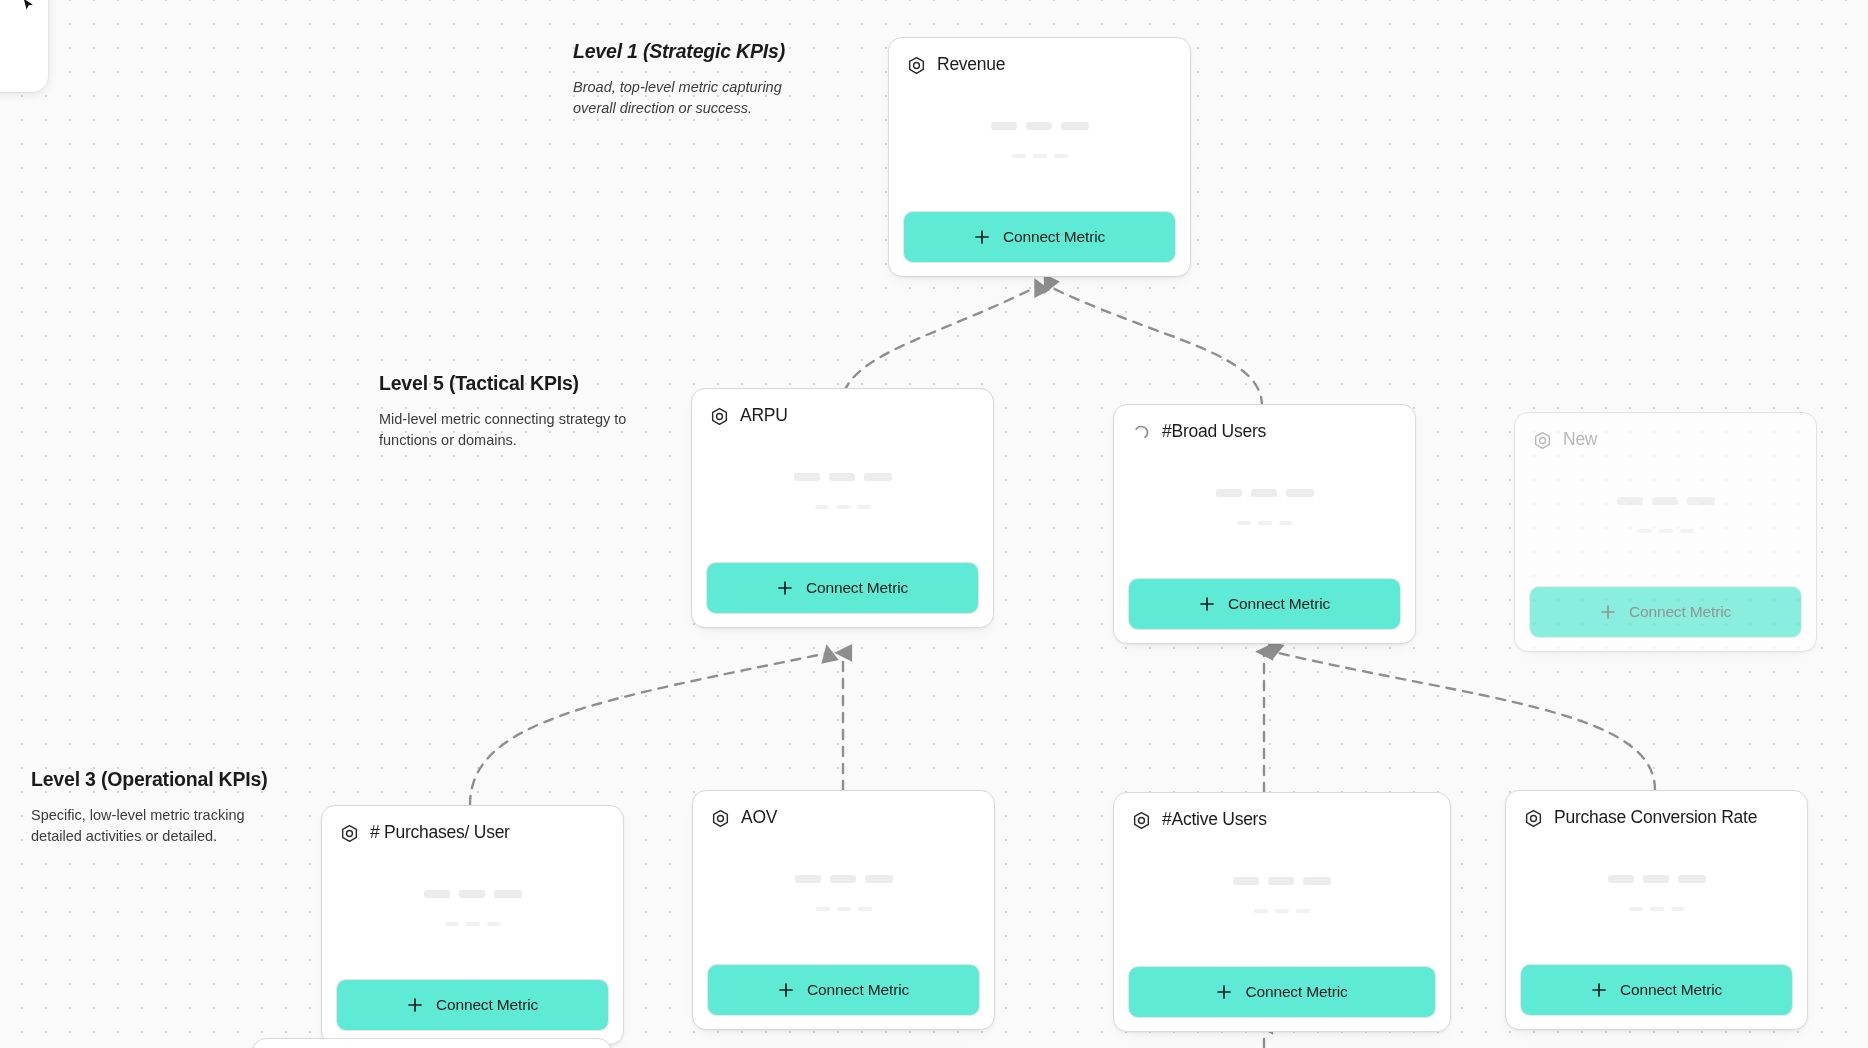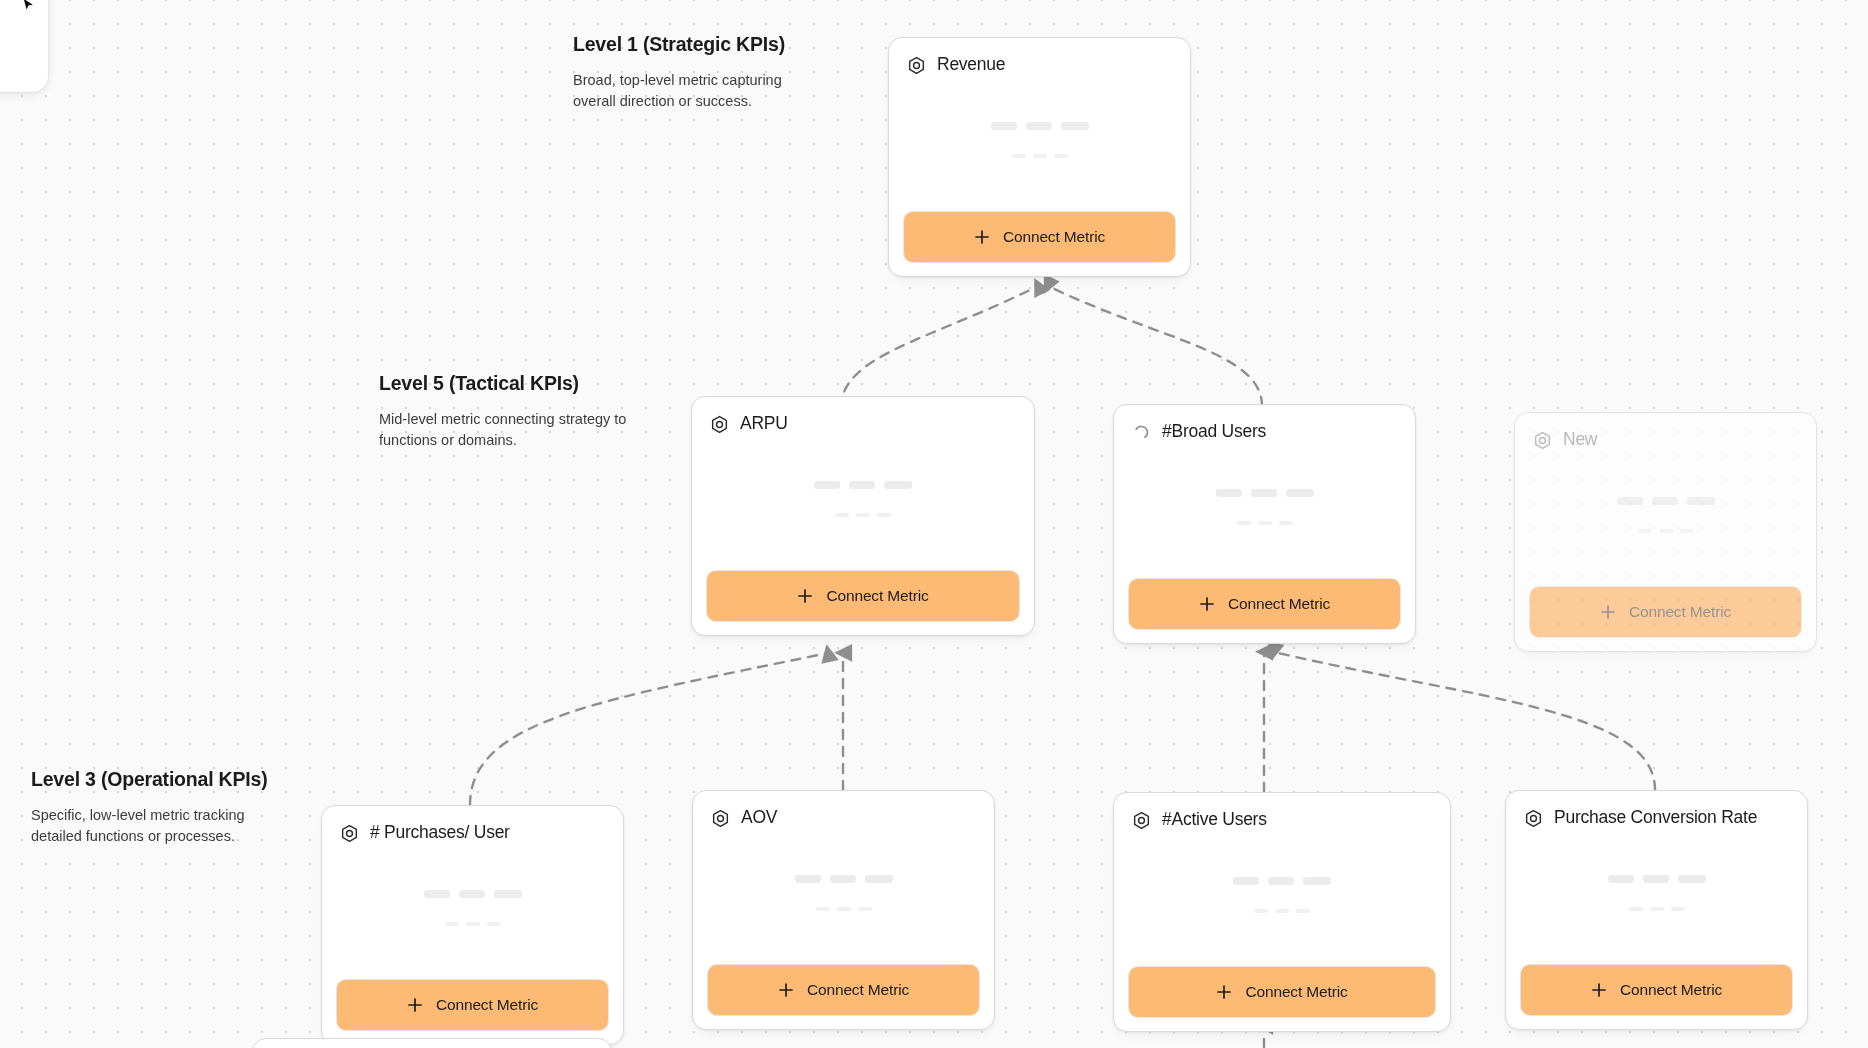--- a/index.html
+++ b/index.html
@@ -149,21 +149,21 @@
   .skel-row.small .bar {
     height: 4px;
     width: 14px;
     background: #f1f1f1;
     border-radius: 2px;
   }
 
   .connect-btn {
     border: 1px solid #e6e6e6;
     border-radius: 10px;
-    background: #fdba74;
+    background: #5eead4;
     height: 52px;
     display: flex;
     align-items: center;
     justify-content: center;
     gap: 13px;
     cursor: pointer;
     flex: 0 0 auto;
   }
   .connect-plus {
     width: 16px;
@@ -208,33 +208,33 @@
   </svg>
 
   <div class="corner-panel">
     <span class="corner-glyph">
       <svg viewBox="0 0 16 16" width="14" height="14" fill="currentColor">
         <path d="M2,1 L12.5,7.6 L7.6,8.3 L5.2,13.2 Z"></path>
       </svg>
     </span>
   </div>
 
-  <div class="level-label" style="left:573px; top:33px; width:255px;">
+  <div class="level-label" style="left:573px; top:40px; width:255px;font-style:italic;">
     <div class="lvl-title">Level 1 (Strategic KPIs)</div>
     <div class="lvl-desc">Broad, top-level metric capturing overall direction or success.</div>
   </div>
 
   <div class="level-label" style="left:379px; top:372px; width:255px;">
     <div class="lvl-title">Level 5 (Tactical KPIs)</div>
     <div class="lvl-desc">Mid-level metric connecting strategy to functions or domains.</div>
   </div>
 
   <div class="level-label" style="left:31px; top:768px; width:258px;">
     <div class="lvl-title">Level 3 (Operational KPIs)</div>
-    <div class="lvl-desc">Specific, low-level metric tracking detailed functions or processes.</div>
+    <div class="lvl-desc">Specific, low-level metric tracking detailed activities or detailed.</div>
   </div>
 
   <div class="node" style="left:888px; top:37px; width:303px; height:240px;">
     <div class="node-head">
       <span class="node-icon">
         <svg viewBox="0 0 20 20" width="19" height="19" fill="none" stroke="currentColor" stroke-width="1.5">
           <path d="M10 1.6 L17.2 5.7 L17.2 14.1 L10 18.3 L2.8 14.1 L2.8 5.7 Z" stroke-linejoin="round"></path>
           <circle cx="10" cy="10" r="3.1"></circle>
         </svg>
       </span>
@@ -256,21 +256,21 @@
       <span class="connect-plus">
         <svg viewBox="0 0 16 16" width="16" height="16" stroke="currentColor" stroke-width="1.7" stroke-linecap="round">
           <line x1="8" y1="2" x2="8" y2="14"></line>
             <line x1="2" y1="8" x2="14" y2="8"></line>
         </svg>
       </span>
       <span class="connect-label">Connect Metric</span>
     </div>
   </div>
 
-  <div class="node" style="left:691px; top:396px; width:344px; height:240px;gap:38px;">
+  <div class="node" style="left:691px; top:388px; width:303px; height:240px;gap:38px;">
     <div class="node-head">
       <span class="node-icon">
         <svg viewBox="0 0 20 20" width="19" height="19" fill="none" stroke="currentColor" stroke-width="1.5">
           <path d="M10 1.6 L17.2 5.7 L17.2 14.1 L10 18.3 L2.8 14.1 L2.8 5.7 Z" stroke-linejoin="round"></path>
           <circle cx="10" cy="10" r="3.1"></circle>
         </svg>
       </span>
       <span class="node-title">ARPU</span>
     </div>
     <div class="node-body">

